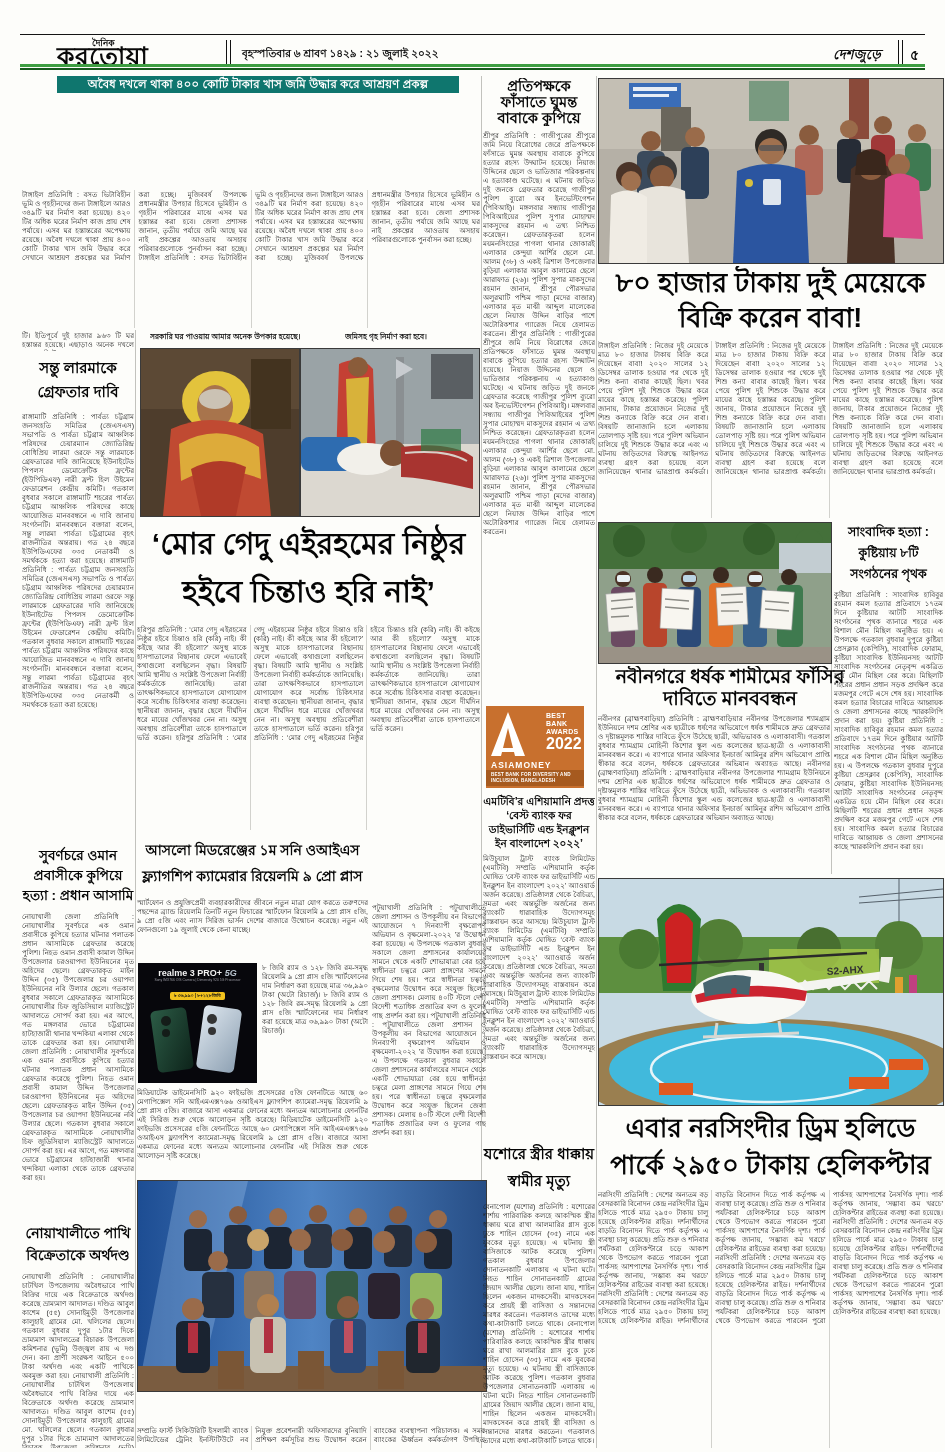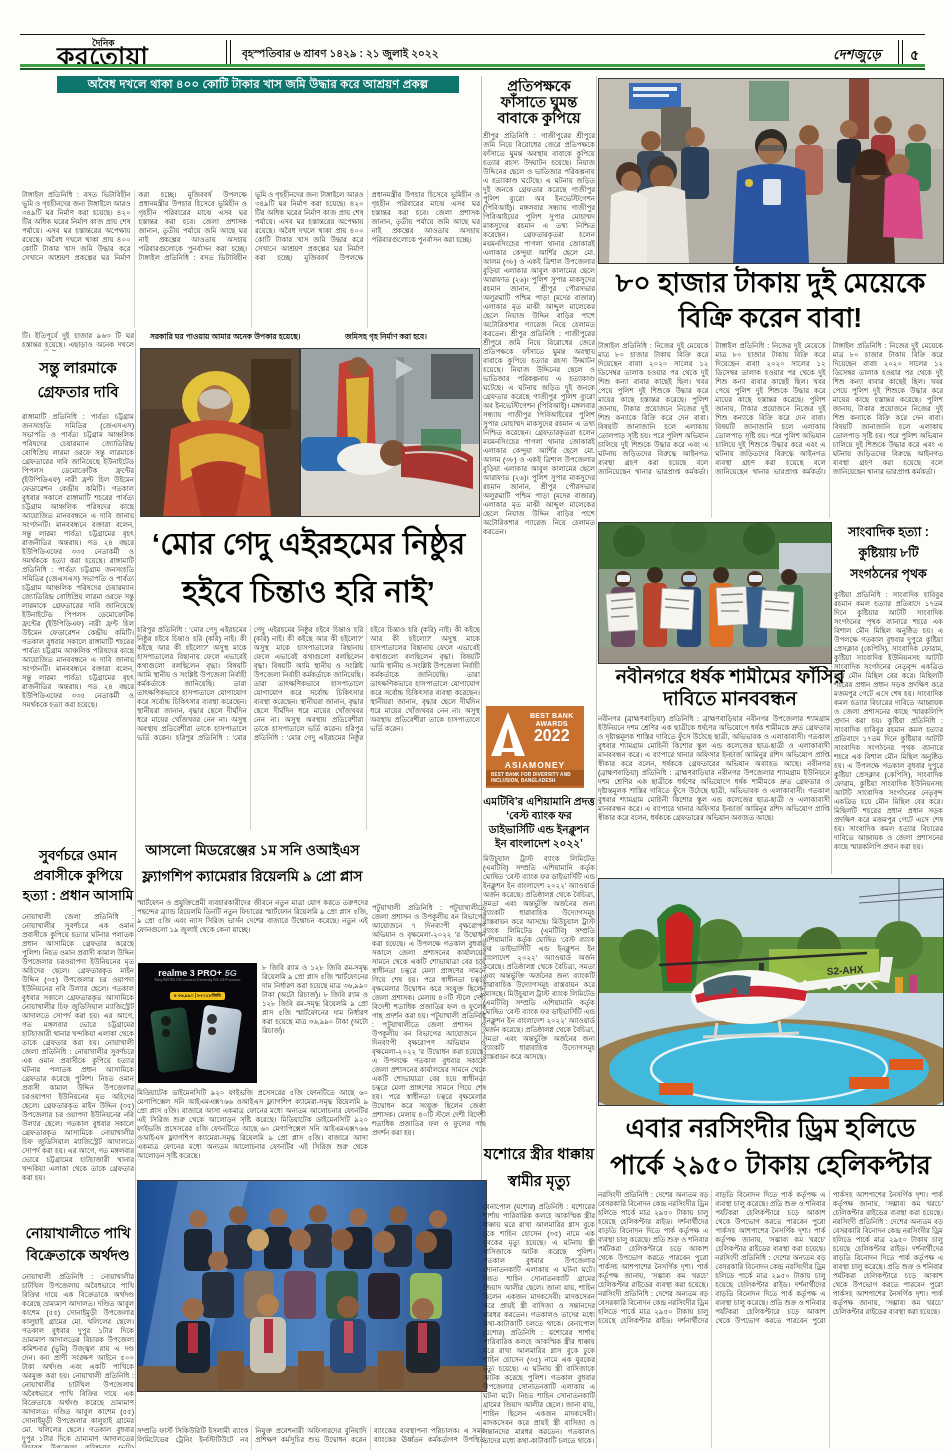--- a/index.html
+++ b/index.html
@@ -20,25 +20,25 @@
   .caption-bold{font-weight:bold;font-size:7.5px;color:#111;overflow:hidden;white-space:nowrap;}
   .masthead-title{font-weight:900;font-size:25px;line-height:25px;color:#090909;letter-spacing:.5px;}
   .masthead-daily{font-weight:bold;font-size:9px;color:#090909;}
   .dateline{font-weight:bold;font-size:10.5px;color:#101010;}
   .section-name{font-weight:900;font-style:italic;font-size:13.5px;color:#0a0a0a;}
   .page-no{font-weight:900;font-size:14px;color:#0a0a0a;}
   .dbl-line{border-left:1px solid #111;border-right:1px solid #111;width:3px;}
   .greenband{background:linear-gradient(#3e9e42 0 3px,#fdfdfa 3px 4px,#175a1d 4px 6px);}
   
   .asiamoney{background:#c8702e;color:#fff;overflow:hidden;}
-  .asiamoney .top{display:flex;padding:6px 5px 2px 5px;gap:5px;text-align:center;}
+  .asiamoney .top{display:flex;padding:6px 5px 2px 5px;gap:21px;}
   .asiamoney .bigA{width:34px;height:44px;flex:none;}
   .asiamoney .t1{font-size:7px;font-weight:bold;line-height:8px;letter-spacing:.3px;}
   .asiamoney .t2{font-size:16px;font-weight:900;line-height:16px;}
-  .asiamoney .brand{font-size:8.5px;font-weight:900;letter-spacing:1px;padding:2px 5px 0 5px;text-align:center;}
+  .asiamoney .brand{font-size:8.5px;font-weight:900;letter-spacing:1px;padding:2px 5px 0 5px;}
   .asiamoney .foot{background:#a65a1f;font-size:4.6px;font-weight:bold;line-height:6px;
                    padding:2px 5px;letter-spacing:.2px;}
   
   .realme-ad{background:#07070c;overflow:hidden;text-align:center;}
   .realme-ad .brand{color:#f2f2f2;font-weight:900;font-size:9px;padding-top:5px;}
   .realme-ad .tag{color:#b9c4cf;font-weight:900;font-style:italic;}
   .realme-ad .sub{color:#9a9aa2;font-size:3.4px;line-height:4.5px;}
   .realme-ad .chip{display:inline-block;background:#f2c21d;color:#111;font-weight:bold;
                    font-size:4.5px;line-height:8px;padding:0 4px;border-radius:2px;margin-top:2px;}
 </style>

